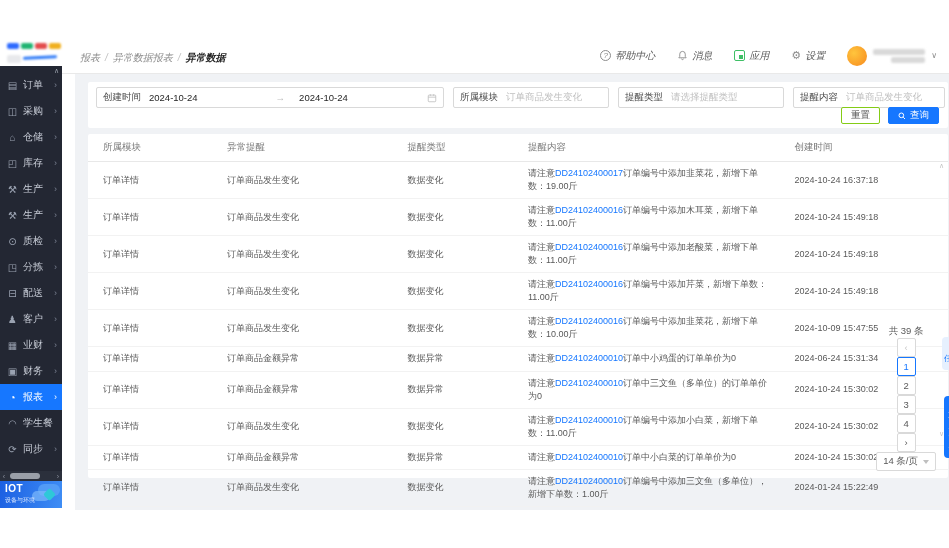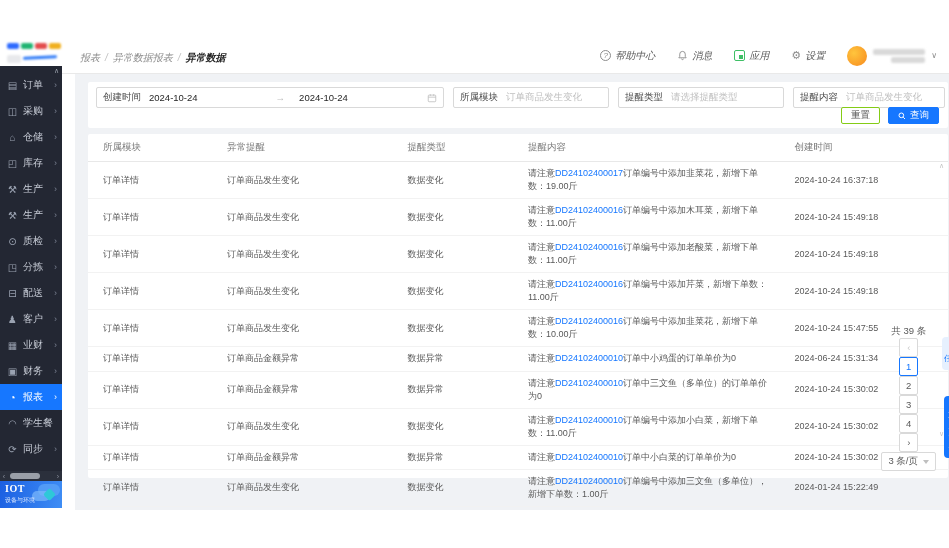--- a/index.html
+++ b/index.html
@@ -41,21 +41,21 @@
   .side-item .icn { width:11px; font-size:10px; color:#9aa2b1; text-align:center; flex:none; }
   .side-item .arr { margin-left:auto; font-size:9px; color:#7b8292; }
   .side-item.active { background:#1677ff; color:#fff; }
   .side-item.active .icn, .side-item.active .arr { color:#fff; }
   .side-hscroll { position:absolute; left:0; top:471px; width:62px; height:10px; background:#2b303c; z-index:3;
                   display:flex; align-items:center; }
   .side-hscroll .sarr { width:8px; text-align:center; color:#8b919e; font-size:7px; }
   .side-hscroll .thumb { width:30px; height:6px; background:#9a9fa8; border-radius:3px; margin-left:2px; }
   .iot { position:absolute; left:0; top:481px; width:62px; height:27px; z-index:3; overflow:hidden;
          background:linear-gradient(100deg,#1b5fe2,#3f8ef5); color:#fff; }
-  .iot .t { position:absolute; left:5px; top:2px; font-size:10px; font-weight:bold; letter-spacing:.5px;font-family:Liberation Serif, serif; }
+  .iot .t { position:absolute; left:5px; top:2px; font-size:10px; font-weight:bold; letter-spacing:.5px; }
   .iot .s { position:absolute; left:5px; top:15px; font-size:6px; color:#dce9ff; }
   .iot .cloud1 { position:absolute; right:2px; top:3px; width:22px; height:12px; background:#5aa2f8; border-radius:6px; opacity:.8; }
   .iot .cloud2 { position:absolute; right:12px; top:10px; width:18px; height:10px; background:#7db9fb; border-radius:5px; opacity:.7; }
   .iot .diamond { position:absolute; right:8px; top:9px; width:9px; height:9px; background:#2ec8d8; transform:rotate(45deg); border-radius:2px; }
 
   
   .content { position:absolute; left:63px; top:74px; width:887px; height:436px; background:#f0f2f5;margin-left:12px; }
 
   .filter-card { position:absolute; left:13px; top:8px; width:860px; height:46px; background:#fff; border-radius:2px; }
   .filter-row { display:flex; gap:9px; padding:5px 0 0 8px; }
@@ -335,21 +335,21 @@
             <td>订单商品发生变化</td>
             <td>数据变化</td>
             <td><span>请注意</span><a class="order-link">DD24102400016</a><span>订单编号中添加芹菜，新增下单数：11.00斤</span></td>
             <td>2024-10-24 15:49:18</td>
           </tr>
           <tr>
             <td>订单详情</td>
             <td>订单商品发生变化</td>
             <td>数据变化</td>
             <td><span>请注意</span><a class="order-link">DD24102400016</a><span>订单编号中添加韭菜花，新增下单数：10.00斤</span></td>
-            <td>2024-10-24 15:47:55</td>
+            <td>2024-10-09 15:47:55</td>
           </tr>
           <tr>
             <td>订单详情</td>
             <td>订单商品金额异常</td>
             <td>数据异常</td>
             <td><span>请注意</span><a class="order-link">DD24102400010</a><span>订单中小鸡蛋的订单单价为0</span></td>
             <td>2024-06-24 15:31:34</td>
           </tr>
           <tr>
             <td>订单详情</td>
@@ -387,21 +387,21 @@
 
       <div class="pagination">
         <span>共 39 条</span>
         <span class="pbtn disabled">‹</span>
         <span class="pbtn active">1</span>
         <span class="pbtn">2</span>
         <span class="pbtn">3</span>
         <span class="pbtn">4</span>
         <span class="pbtn">›</span>
         <span class="psize">
-          <span>3 条/页</span>
+          <span>14 条/页</span>
           <span class="caret"></span>
         </span>
       </div>
     </div>
 
     <div class="task-tab">
       <span class="ticn">≣</span>
       <span>任务</span>
     </div>
     <div class="service-tab">

